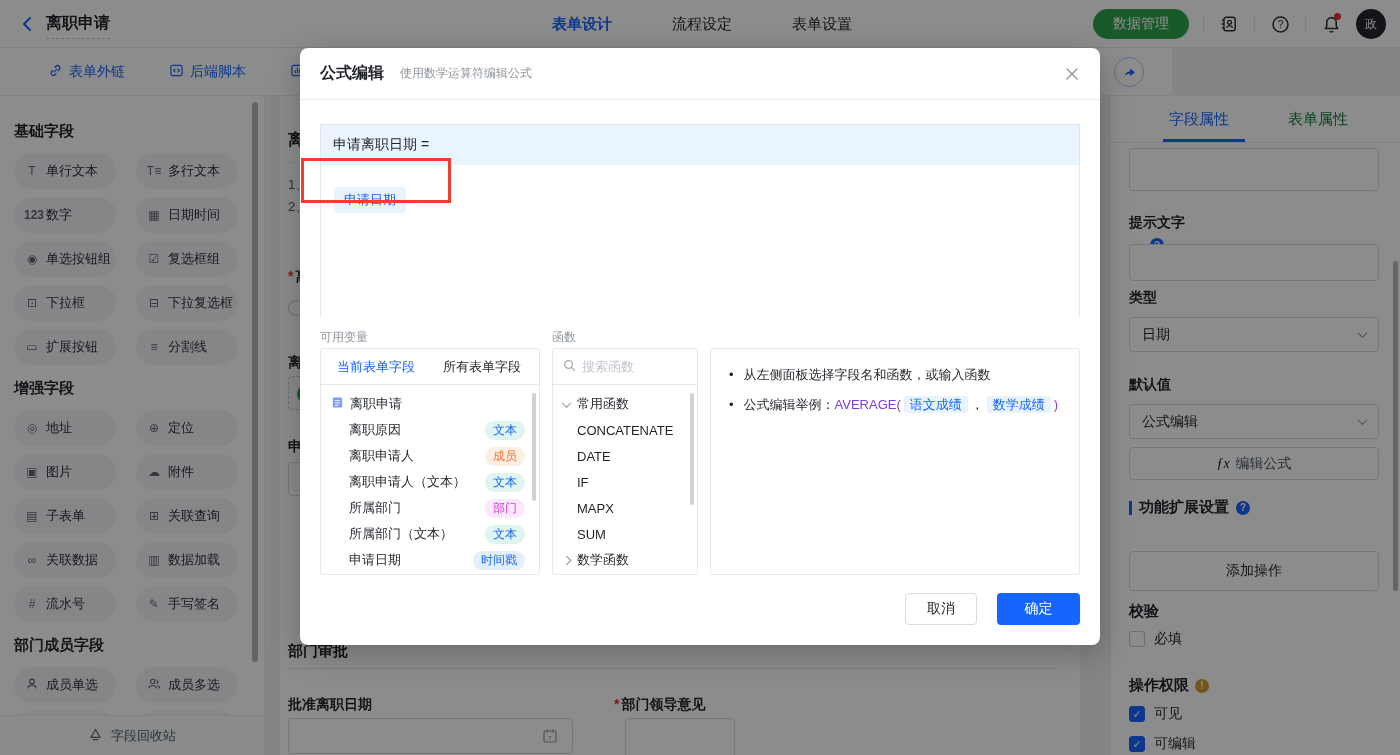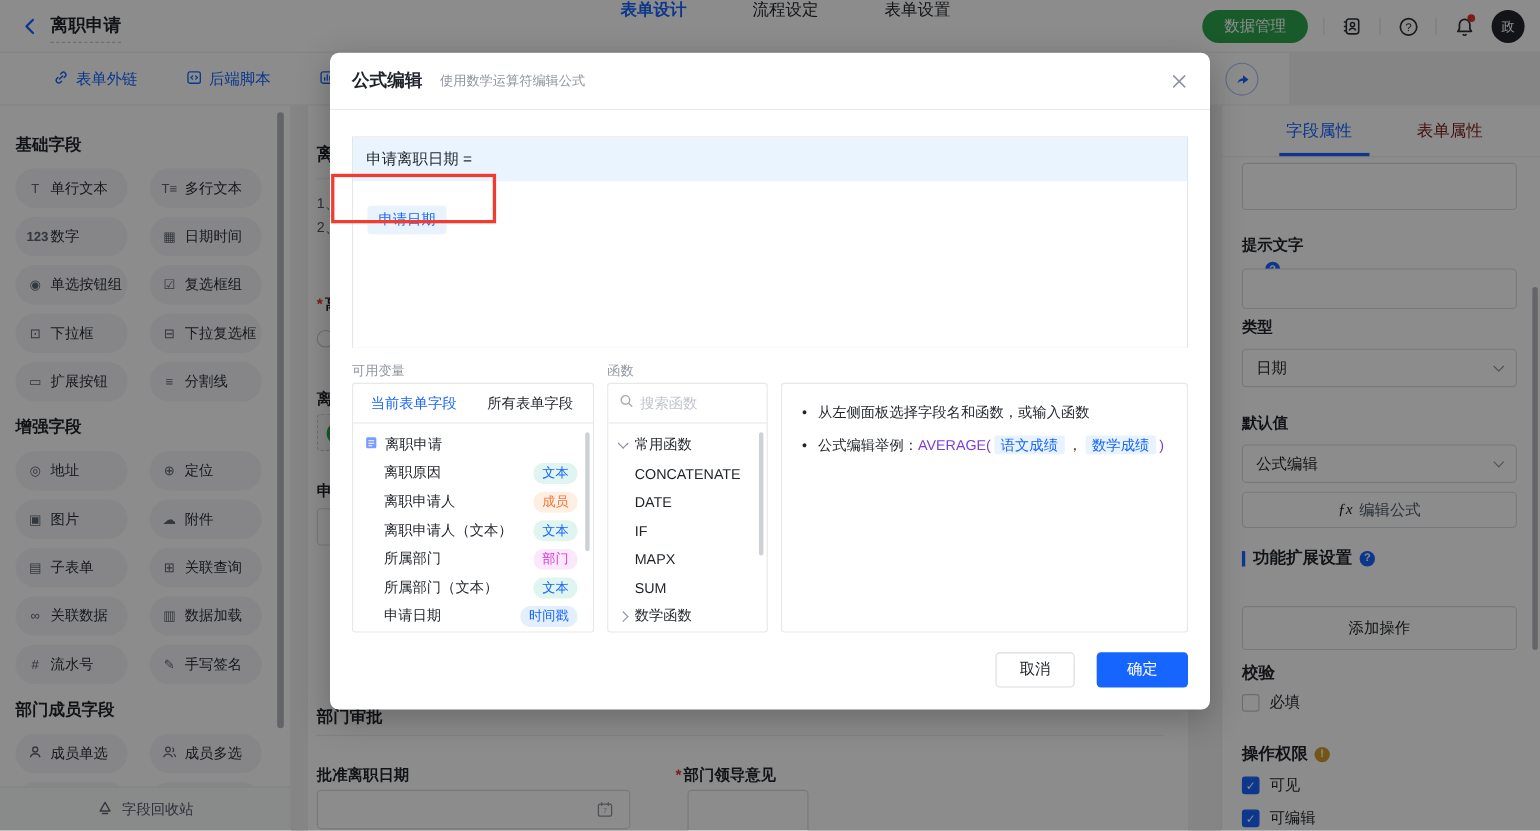--- a/index.html
+++ b/index.html
@@ -3,21 +3,21 @@
 <meta charset="utf-8">
 <style>
   * { margin:0; padding:0; box-sizing:border-box; }
   html,body { width:1400px; height:755px; overflow:hidden; }
   body { font-family:"Liberation Sans","DejaVu Sans",sans-serif; background:#f2f3f5; position:relative; color:#1f2329; }
 
   
   .navbar { position:absolute; left:0; top:0; width:1400px; height:48px; background:#fff; border-bottom:1px solid #ebedf0; z-index:1; }
   .nav-back { position:absolute; left:18px; top:14px; width:20px; height:20px; cursor:pointer; }
   .nav-title { position:absolute; left:46px; top:13px; font-size:16px; font-weight:bold; color:#1f2329; border-bottom:1px dashed #c6cad1; padding-bottom:4px; }
-  .nav-tabs { position:absolute; left:564px; top:0; height:48px; display:flex; gap:60px; align-items:flex-start; }
+  .nav-tabs { position:absolute; left:552px; top:0; height:48px; display:flex; gap:60px; align-items:center; }
   .nav-tab { font-size:15px; color:#1f2329; cursor:pointer; }
   .nav-tab.active { color:#1665FF; font-weight:bold; }
   .nav-right { position:absolute; right:14px; top:0; height:48px; display:flex; align-items:center; gap:14px; }
   .btn-green { background:#2EA44F; color:#fff; font-size:14px; border:none; border-radius:16px; height:30px; padding:0 20px; cursor:pointer; }
   .nav-divider { width:1px; height:16px; background:#e2e4e8; }
   .icon-btn { width:22px; height:22px; display:flex; align-items:center; justify-content:center; cursor:pointer; position:relative; }
   .bell-dot { position:absolute; right:1px; top:0; width:7px; height:7px; border-radius:50%; background:#e63030; }
   .avatar { width:30px; height:30px; border-radius:50%; background:#23262b; color:#fff; font-size:12px; display:flex; align-items:center; justify-content:center; cursor:pointer; }
 
   
@@ -103,21 +103,21 @@
   .m-footer-btn { position:absolute; top:545px; height:32px; border-radius:4px; font-size:14px; cursor:pointer; }
   .btn-cancel { left:605px; width:72px; background:#fff; border:1px solid #d9dbe0; color:#1f2329; }
   .btn-ok { left:697px; width:83px; background:#1665FF; border:none; color:#fff; }
 
   
   .annot { position:absolute; left:301px; top:158px; width:150px; height:45px; border:3px solid #F23C30; z-index:30; }
 
   
   .rpanel { position:absolute; left:1110px; top:96px; width:290px; height:659px; background:#fff; border-left:1px solid #ebedf0; z-index:1; }
   .r-tabs { position:relative; height:47px; border-bottom:1px solid #ebedf0; }
-  .r-tab { position:absolute; top:14px; font-size:15px; cursor:pointer; color:#7f1d1d; }
+  .r-tab { position:absolute; top:14px; font-size:15px; cursor:pointer; color:#15803d; }
   .r-tab.active { color:#1665FF; }
   .r-underline { position:absolute; left:52px; bottom:0; width:82px; height:3px; background:#1665FF; }
   .r-box { position:absolute; left:18px; width:250px; border:1px solid #d9dbe0; border-radius:4px; background:#fff; }
   .r-label { position:absolute; left:18px; font-size:14px; font-weight:bold; color:#1f2329; display:flex; align-items:center; gap:6px; }
   .q-ic { width:14px; height:14px; border-radius:50%; background:#1665FF; color:#fff; font-size:10px; display:inline-flex; align-items:center; justify-content:center; }
   .warn-ic { width:14px; height:14px; border-radius:50%; background:#D29A2E; color:#fff; font-size:10px; font-weight:bold; display:inline-flex; align-items:center; justify-content:center; }
   .r-select { position:absolute; left:18px; width:250px; height:35px; border:1px solid #d9dbe0; border-radius:4px; display:flex; align-items:center; padding:0 12px; font-size:14px; color:#1f2329; cursor:pointer; }
   .r-select .chev { margin-left:auto; }
   .r-btn { position:absolute; left:18px; width:250px; border:1px solid #d9dbe0; border-radius:4px; background:#fff; font-size:14px; color:#4e5969; display:flex; align-items:center; justify-content:center; gap:6px; cursor:pointer; }
   .fx { font-style:italic; font-family:"Liberation Serif","DejaVu Serif",serif; color:#0f172a; }

